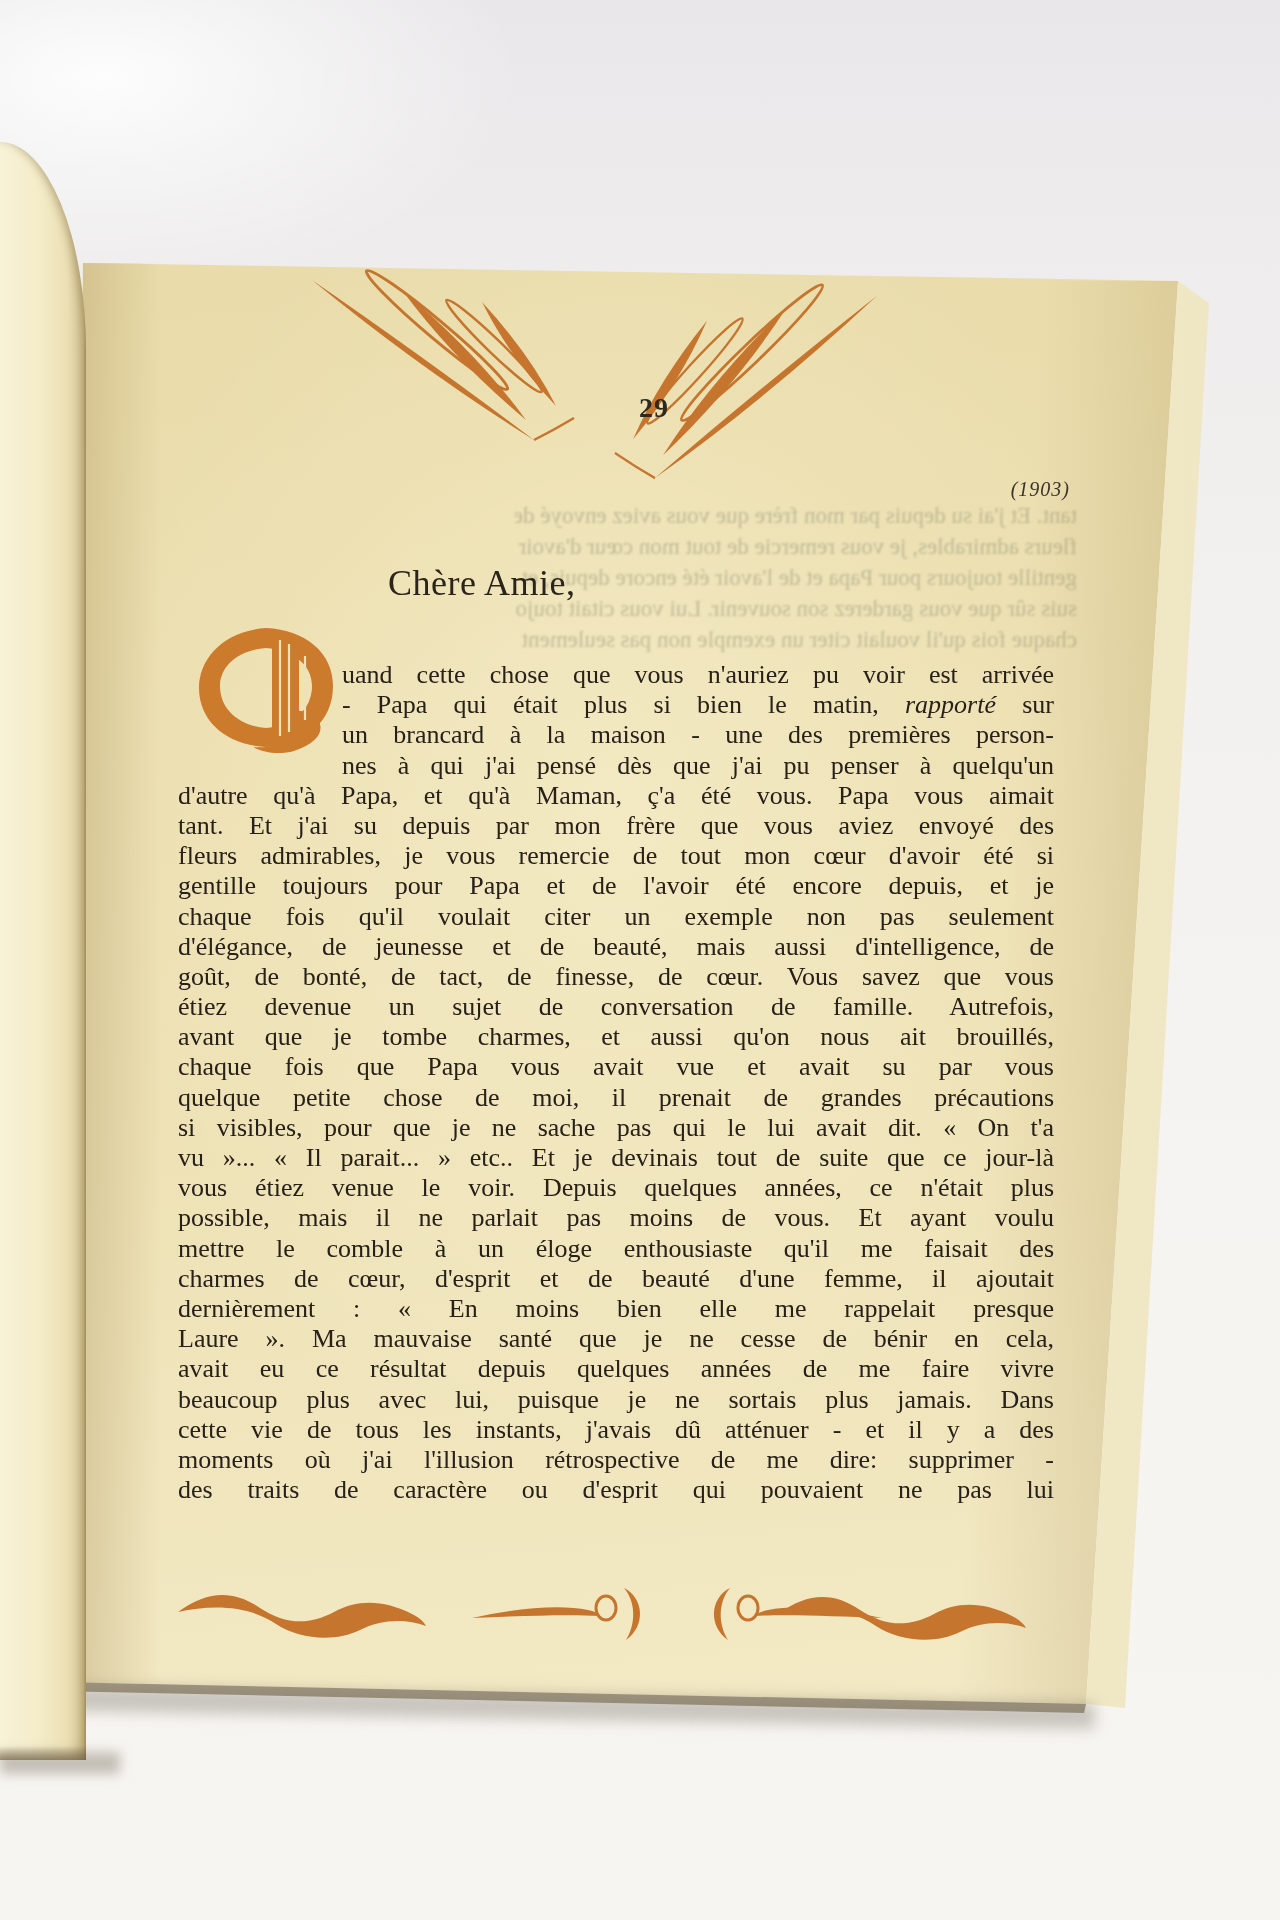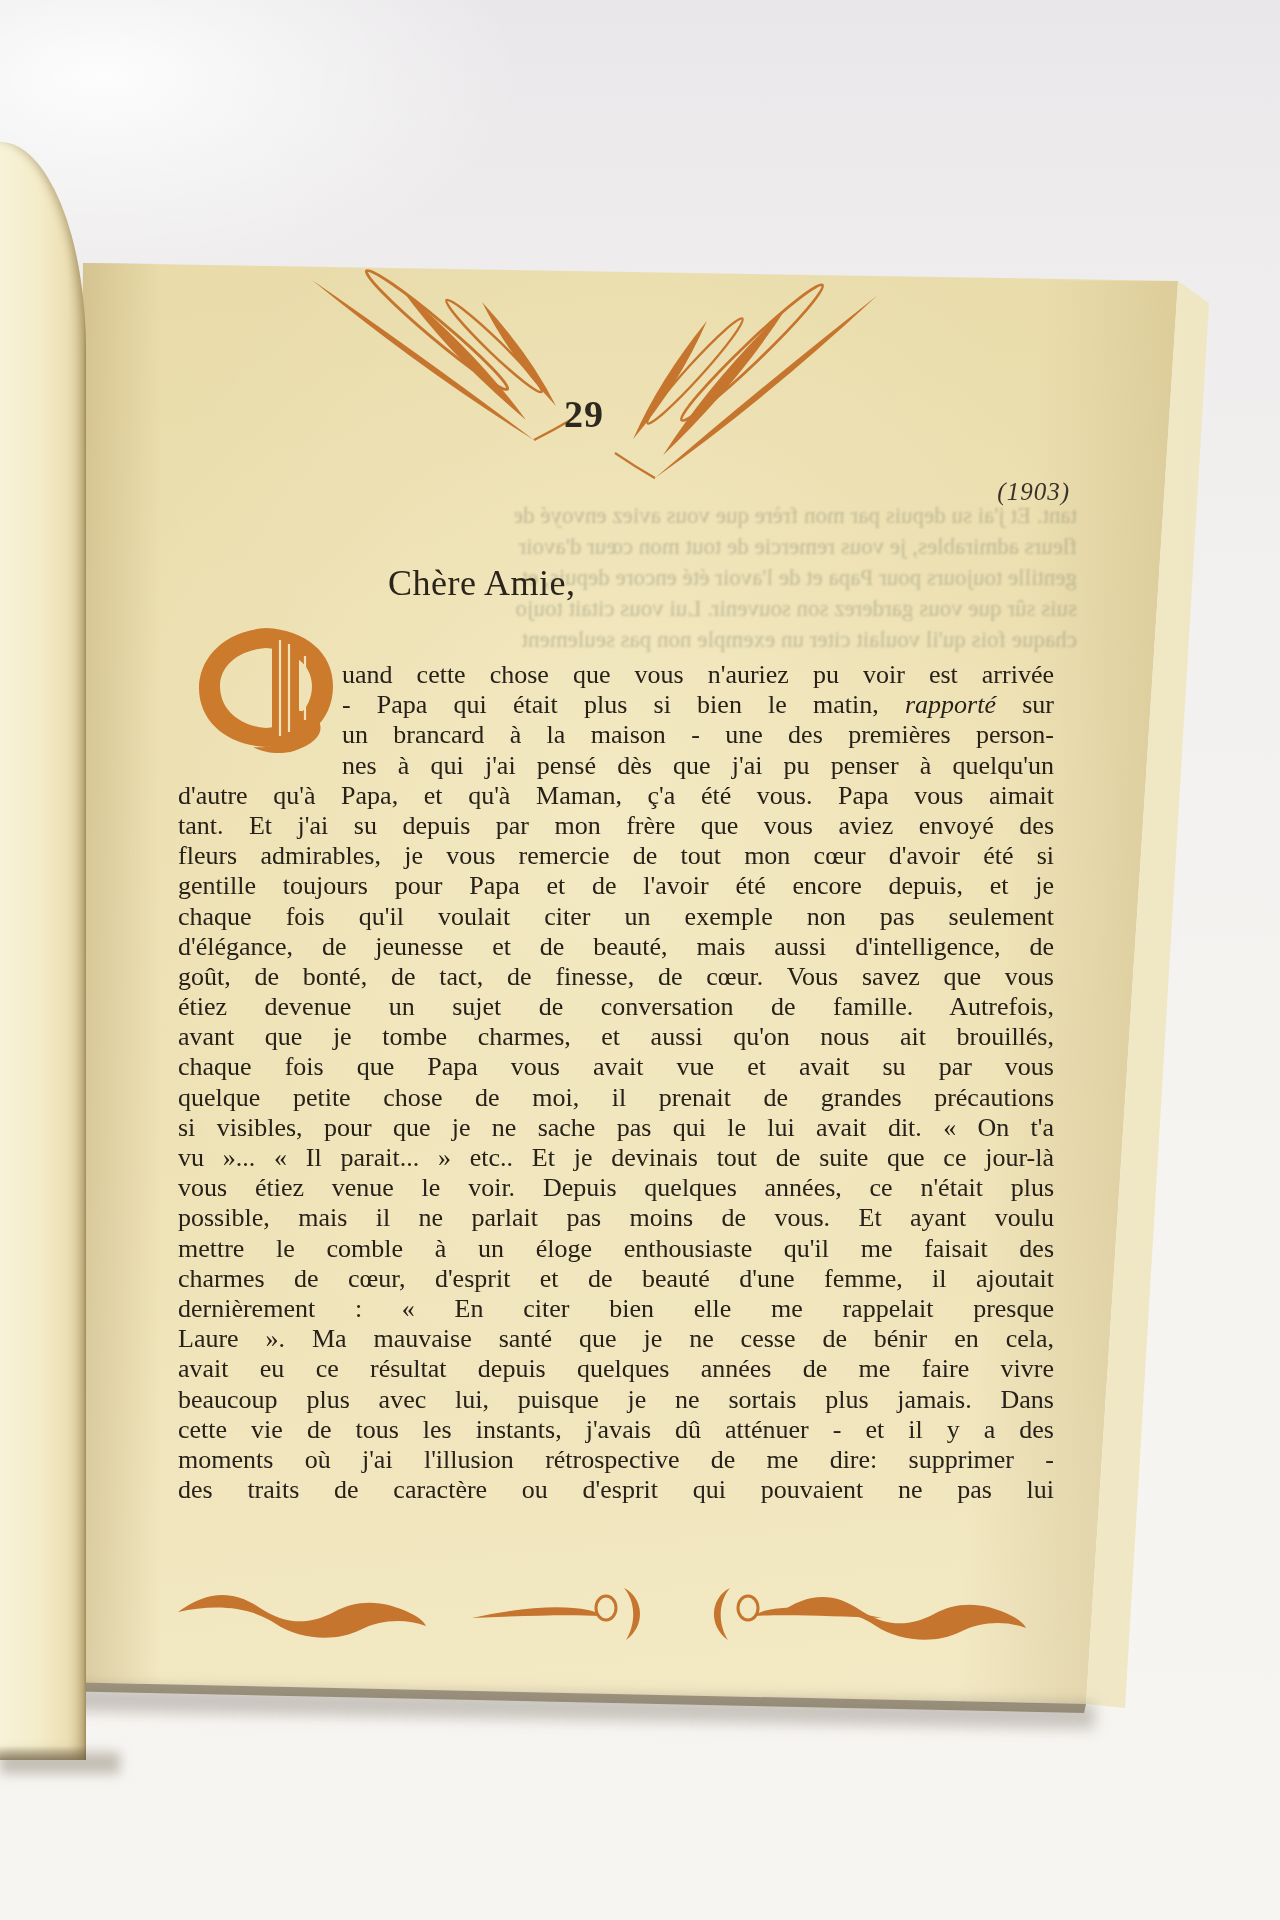--- a/index.html
+++ b/index.html
@@ -40,24 +40,24 @@
         box-shadow:inset -8px 0 10px -5px rgba(110,88,45,.45);}
   .curl::after{content:"";position:absolute;left:0;bottom:0;width:100%;height:14px;
         background:linear-gradient(180deg,rgba(90,70,40,0),rgba(90,70,40,.55));}
   .curl-shadow{position:absolute;left:0;top:1752px;width:120px;height:22px;
         background:rgba(120,110,90,.4);filter:blur(6px);}
 
   
   .orn{position:absolute;}
   .orn svg{display:block;overflow:visible;}
 
-  .page-number{position:absolute;left:564px;top:392px;width:120px;text-align:left;
-        font-size:38px;font-weight:bold;color:#2e2920;letter-spacing:1px;}
+  .page-number{position:absolute;left:549px;top:392px;width:120px;text-align:right;
+        font-size:28px;font-weight:bold;color:#2e2920;letter-spacing:1px;}
   .date{position:absolute;left:920px;top:478px;width:150px;text-align:right;
-        font-style:italic;font-size:25px;color:#38322a;letter-spacing:1px;}
+        font-style:italic;font-size:20px;color:#38322a;letter-spacing:1px;}
   .salutation{position:absolute;left:388px;top:562px;font-size:36px;color:#2b241b;letter-spacing:.5px;}
 
   
   .ghost{position:absolute;left:515px;top:500px;width:562px;
         transform:scaleX(-1);filter:blur(1.1px);opacity:.42;color:#83846b;
         font-size:23px;line-height:31px;pointer-events:none;}
   .ghost .gline{white-space:nowrap;overflow:hidden;}
 
   
   .body-text{position:absolute;left:178px;top:660px;width:876px;color:#27211a;
@@ -150,21 +150,21 @@
       <div class="line">étiez devenue un sujet de conversation de famille. Autrefois,</div>
       <div class="line">avant que je tombe charmes, et aussi qu'on nous ait brouillés,</div>
       <div class="line">chaque fois que Papa vous avait vue et avait su par vous</div>
       <div class="line">quelque petite chose de moi, il prenait de grandes précautions</div>
       <div class="line">si visibles, pour que je ne sache pas qui le lui avait dit. « On t'a</div>
       <div class="line">vu »... « Il parait... » etc.. Et je devinais tout de suite que ce jour-là</div>
       <div class="line">vous étiez venue le voir. Depuis quelques années, ce n'était plus</div>
       <div class="line">possible, mais il ne parlait pas moins de vous. Et ayant voulu</div>
       <div class="line">mettre le comble à un éloge enthousiaste qu'il me faisait des</div>
       <div class="line">charmes de cœur, d'esprit et de beauté d'une femme, il ajoutait</div>
-      <div class="line">dernièrement : « En citer bien elle me rappelait presque</div>
+      <div class="line">dernièrement : « En moins bien elle me rappelait presque</div>
       <div class="line">Laure ». Ma mauvaise santé que je ne cesse de bénir en cela,</div>
       <div class="line">avait eu ce résultat depuis quelques années de me faire vivre</div>
       <div class="line">beaucoup plus avec lui, puisque je ne sortais plus jamais. Dans</div>
       <div class="line">cette vie de tous les instants, j'avais dû atténuer - et il y a des</div>
       <div class="line">moments où j'ai l'illusion rétrospective de me dire: supprimer -</div>
       <div class="line">des traits de caractère ou d'esprit qui pouvaient ne pas lui</div>
     </div>
 
   <div class="orn" style="left:172px;top:1582px;">
     <svg width="860" height="64" viewBox="0 0 860 64">

